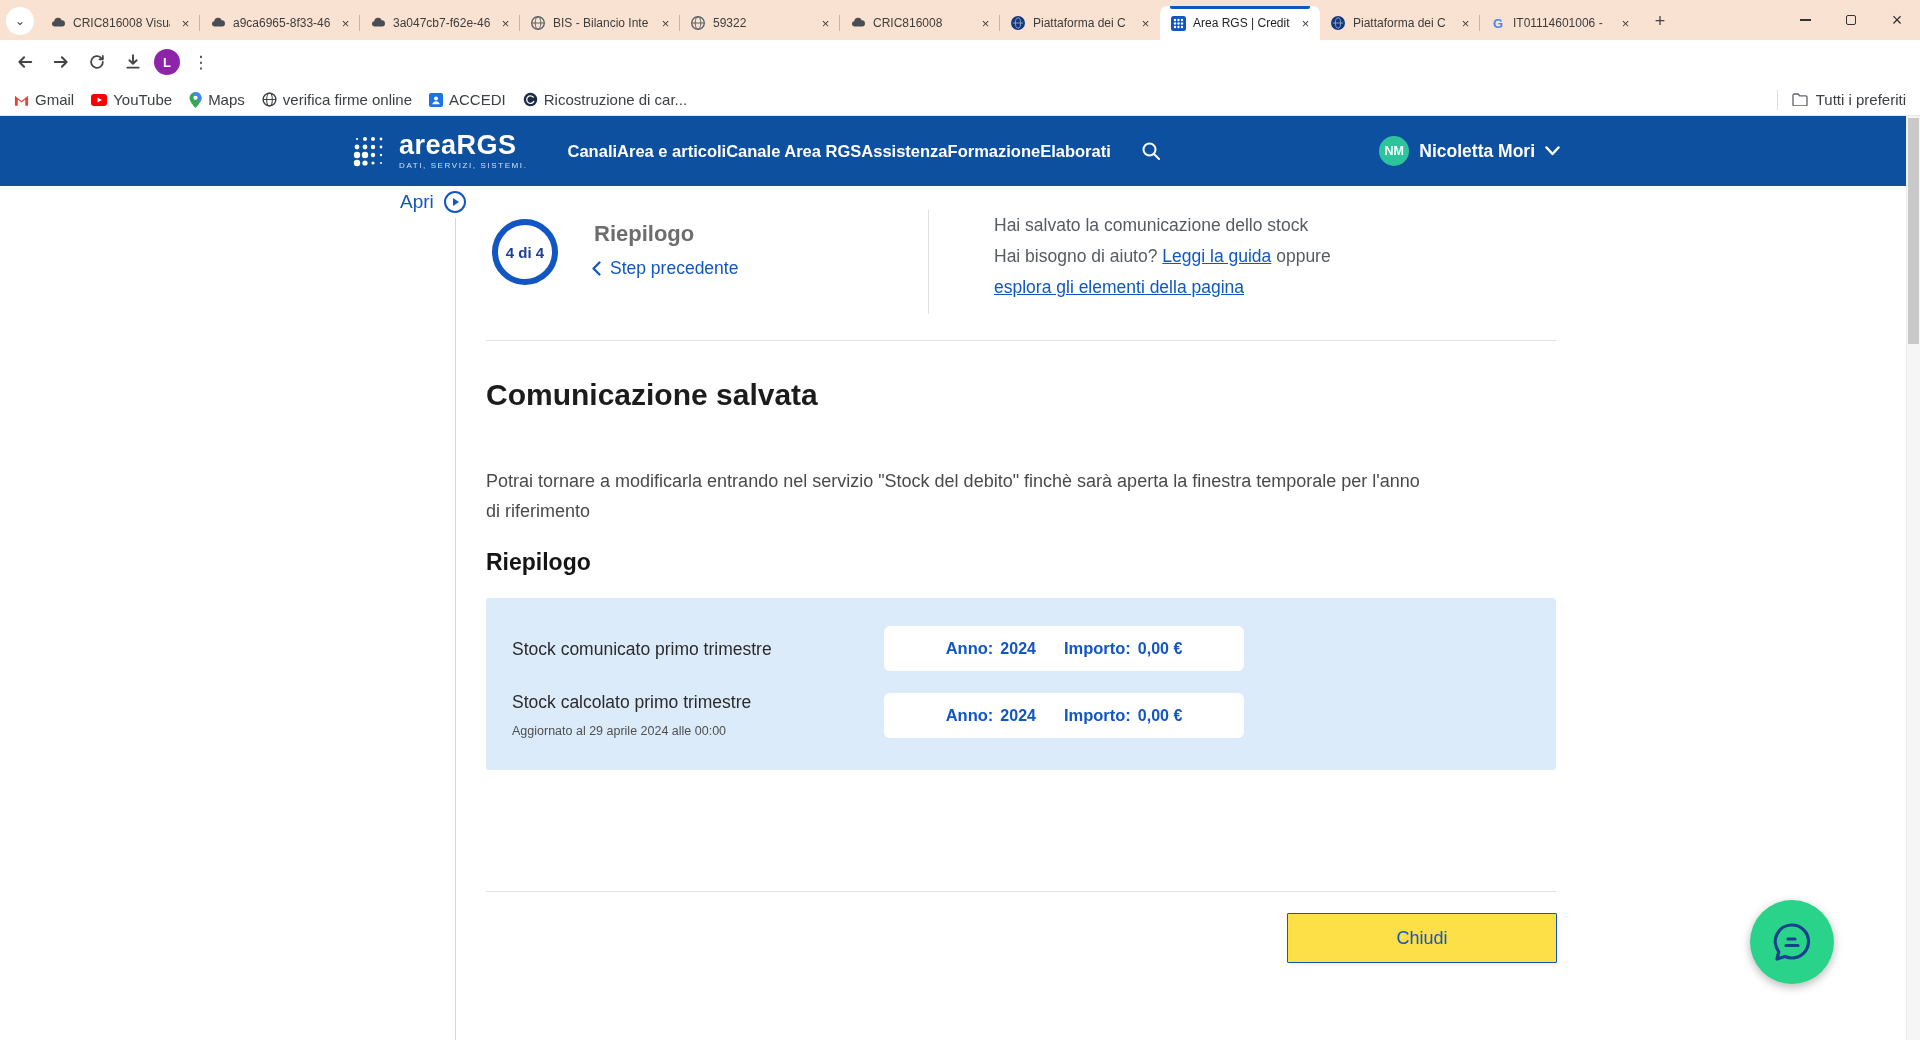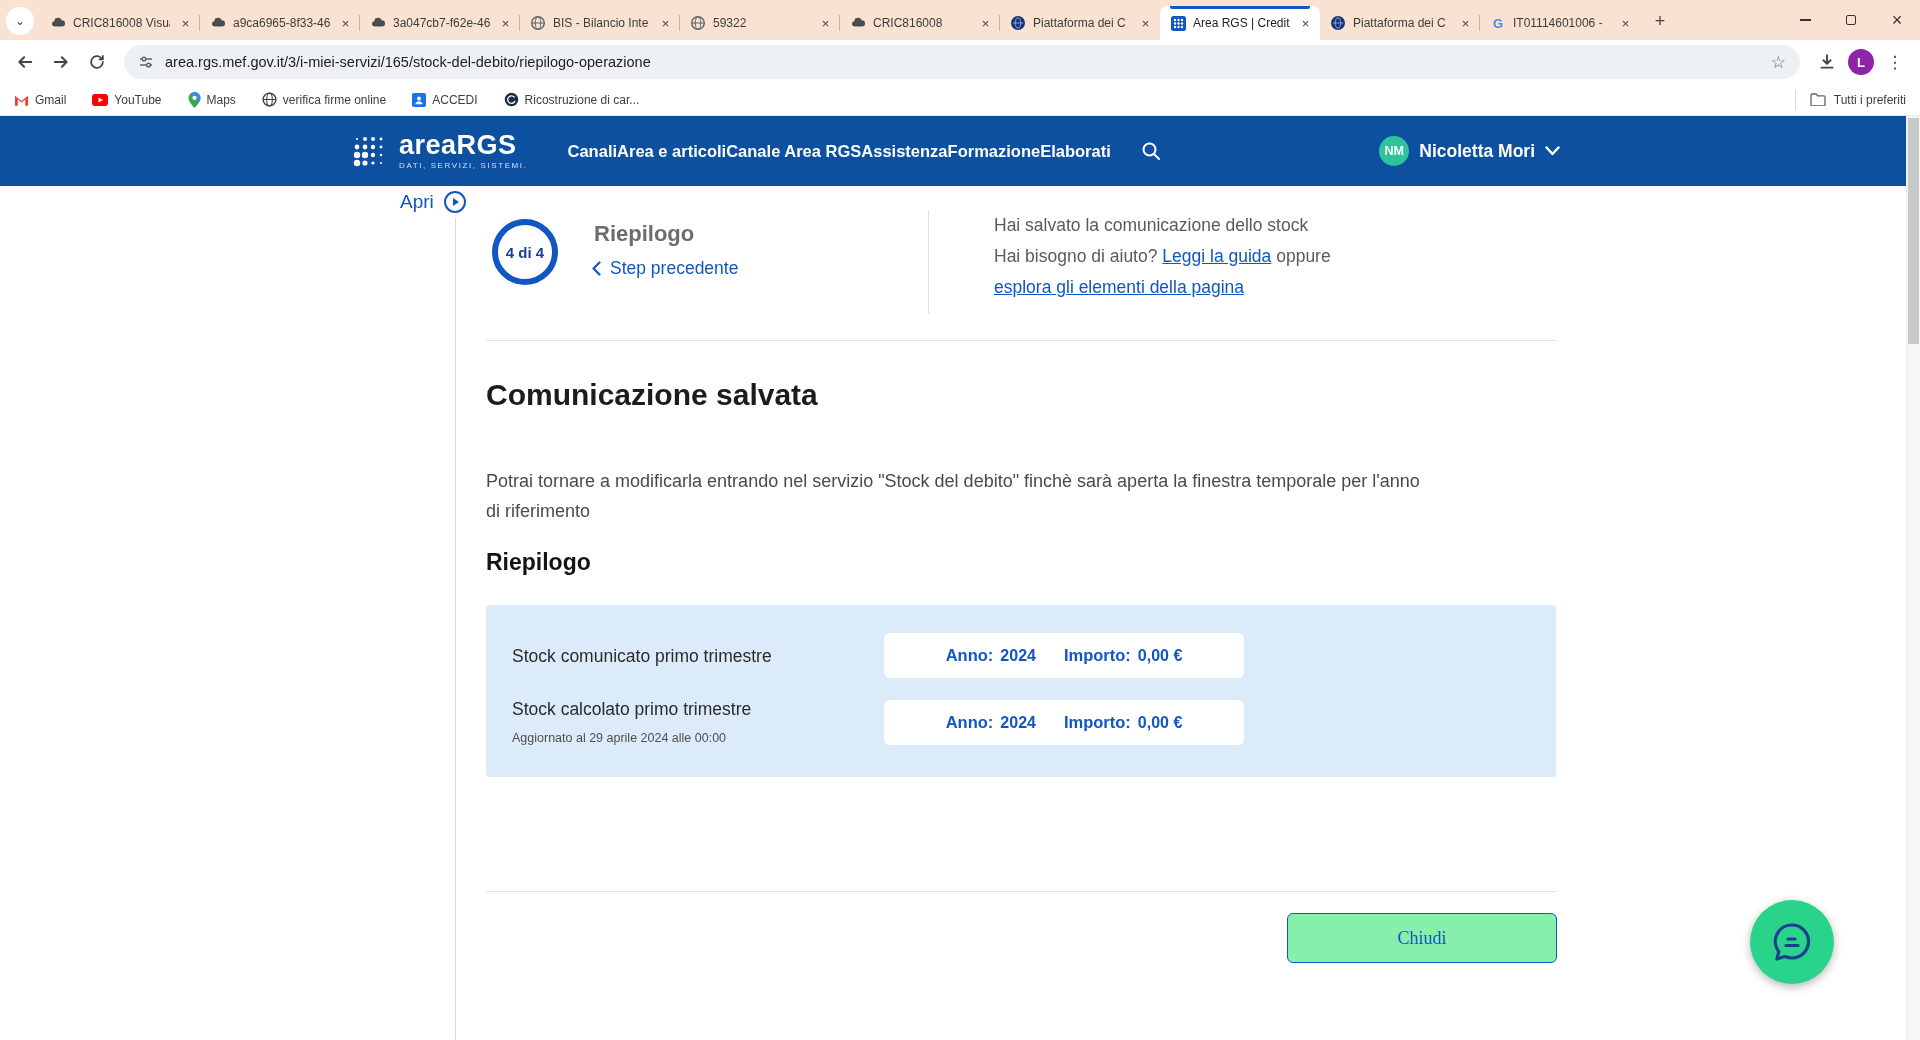--- a/index.html
+++ b/index.html
@@ -30,21 +30,21 @@
   
   .toolbar { height:44px; background:#fff; display:flex; align-items:center; padding:0 10px; gap:6px; }
   .nav-ico { width:30px; height:30px; display:flex; align-items:center; justify-content:center; border-radius:50%; cursor:pointer; flex:none; }
   .omnibox { flex:1; height:34px; background:#eef1f4; border-radius:17px; display:flex; align-items:center; padding:0 14px; gap:11px; margin:0 6px; cursor:text; }
   .omnibox .url { font-size:14.5px; color:#202124; flex:1; white-space:nowrap; overflow:hidden; }
   .star { font-size:17px; color:#5f6368; cursor:pointer; }
   .avatar-l { width:26px; height:26px; border-radius:50%; background:#8e24aa; color:#fff; font-size:13px; font-weight:bold; display:flex; align-items:center; justify-content:center; cursor:pointer; flex:none; }
   .kebab { font-size:17px; color:#454545; letter-spacing:0; }
 
   
-  .bookmarks { height:32px; background:#fff; display:flex; align-items:center; padding:0 14px; gap:26px; border-bottom:1px solid #e8e8e8; font-size:12px; color:#3c4043; }
+  .bookmarks { height:32px; background:#fff; display:flex; align-items:center; padding:0 14px; gap:17px; border-bottom:1px solid #e8e8e8; font-size:15px; color:#3c4043; }
   .bm { display:flex; align-items:center; gap:6px; cursor:pointer; white-space:nowrap; }
   .bm-right { margin-left:auto; display:flex; align-items:center; gap:8px; cursor:pointer; border-left:1px solid #dadce0; padding-left:14px; height:20px; }
 
   
   .page { position:relative; height:924px; background:#fff; overflow:hidden; }
 
   .site-header { height:70px; background:#0d509f; display:flex; align-items:center; padding:0 360px 0 352px; }
   .logo { display:flex; align-items:center; gap:11px; cursor:pointer; flex:none; }
   .logo-txt { line-height:1; }
   .logo-name { color:#fff; font-size:27px; font-weight:bold; letter-spacing:.5px; }
@@ -67,29 +67,29 @@
   .help { position:absolute; left:994px; top:94px; font-size:17.5px; color:#565b63; line-height:31px; }
   .help a, .blue-link { color:#1156c3; text-decoration:underline; cursor:pointer; }
 
   .hdivider { position:absolute; left:486px; width:1070px; height:1px; background:#e3e3e3; }
   .d1 { top:224px; } .d2 { top:775px; }
 
   .page-title { position:absolute; left:486px; top:262px; font-size:30px; font-weight:bold; color:#1c1c1c; }
   .desc { position:absolute; left:486px; top:350px; font-size:18px; color:#4a4a4a; line-height:30px; }
   .section-title { position:absolute; left:486px; top:433px; font-size:23px; font-weight:bold; color:#141414; }
 
-  .panel { position:absolute; left:486px; top:482px; width:1070px; height:172px; background:#dcebfa; border-radius:3px;margin-top:7px; }
+  .panel { position:absolute; left:486px; top:482px; width:1070px; height:172px; background:#dcebfa; border-radius:3px; }
   .row-label { position:absolute; left:26px; font-size:17.5px; color:#2b2b2b; }
   .row-note { position:absolute; left:26px; font-size:12.5px; color:#4f4f4f; }
   .vbox { position:absolute; left:398px; width:360px; height:45px; background:#fff; border-radius:6px; display:flex; align-items:center; justify-content:center; gap:7px; }
   .kv-label { font-size:16.5px; font-weight:600; color:#1156c3; }
   .kv-big { font-size:16px; font-weight:bold; color:#1156c3; }
   .kv-gap { width:14px; }
 
-  .close-btn { position:absolute; left:1287px; top:797px; width:270px; height:50px; background:#86efac; border:1px solid #1156c3; border-radius:6px; color:#1156c3; font-size:18px; display:flex; align-items:center; justify-content:center; cursor:pointer; font-family:Liberation Serif, serif; }
+  .close-btn { position:absolute; left:1287px; top:797px; width:270px; height:50px; background:#fde047; border:1px solid #1156c3; border-radius:1px; color:#1156c3; font-size:18px; display:flex; align-items:center; justify-content:center; cursor:pointer; font-family:Liberation Sans, sans-serif; }
 
   .fab { position:absolute; left:1750px; top:784px; width:84px; height:84px; border-radius:50%; background:#29d48a; box-shadow:0 3px 10px rgba(0,0,0,.28); display:flex; align-items:center; justify-content:center; cursor:pointer; }
 
   .scrollbar { position:absolute; right:0; top:0; bottom:0; width:14px; background:#f6f6f6; border-left:1px solid #ededed; }
   .scroll-thumb { position:absolute; left:1px; right:1px; top:2px; height:226px; background:#c9c9c9; cursor:pointer; }
 </style>
 </head>
 <body>
 
 <div class="tabstrip">
@@ -228,32 +228,20 @@
       <svg width="18" height="18" viewBox="0 0 16 16">
         <path d="M2.5 8H13M8.8 3.8L13 8l-4.2 4.2" fill="none" stroke="#454545" stroke-width="1.8" stroke-linecap="round" stroke-linejoin="round"></path>
       </svg>
     </div>
   <div class="nav-ico">
       <svg width="18" height="18" viewBox="0 0 16 16">
         <path d="M13.2 8a5.2 5.2 0 1 1-1.6-3.75M13.2 2.6v3h-3" fill="none" stroke="#454545" stroke-width="1.6" stroke-linecap="round" stroke-linejoin="round"></path>
       </svg>
     </div>
 
-  <div class="omnibox">
-    <svg width="16" height="16" viewBox="0 0 16 16">
-        <g stroke="#5f6368" stroke-width="1.5" fill="#fff">
-          <line x1="2" y1="5" x2="14" y2="5"></line>
-          <circle cx="6" cy="5" r="1.8"></circle>
-          <line x1="2" y1="11" x2="14" y2="11"></line>
-          <circle cx="10.5" cy="11" r="1.8"></circle>
-        </g>
-      </svg>
-    <span class="url">area.rgs.mef.gov.it/3/i-miei-servizi/165/stock-del-debito/riepilogo-operazione</span>
-    <span class="star">☆</span>
-  </div>
 
   <div class="nav-ico">
       <svg width="18" height="18" viewBox="0 0 16 16">
         <path d="M8 2v7.2M4.8 6.4L8 9.6l3.2-3.2" fill="none" stroke="#454545" stroke-width="1.7" stroke-linecap="round" stroke-linejoin="round"></path>
         <line x1="3" y1="13" x2="13" y2="13" stroke="#454545" stroke-width="1.7" stroke-linecap="round"></line>
       </svg>
     </div>
   <div class="avatar-l">L</div>
   <div class="nav-ico">
       <span class="kebab">⋮</span>

